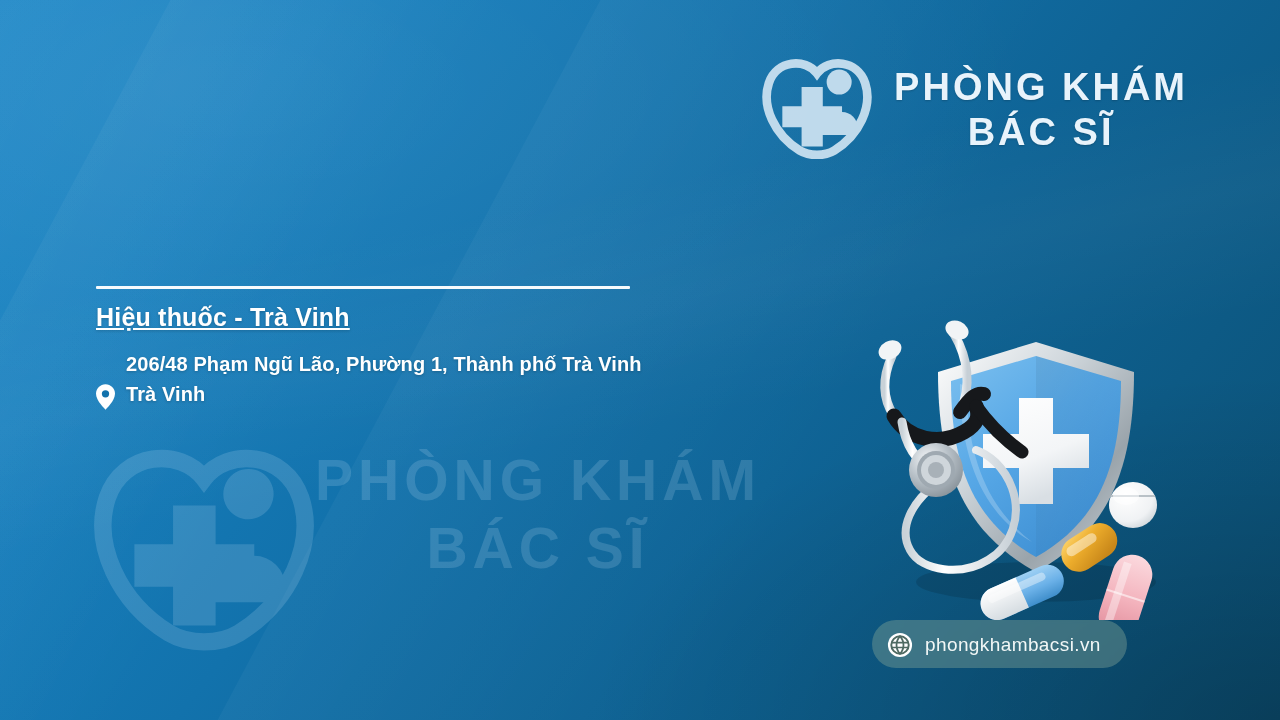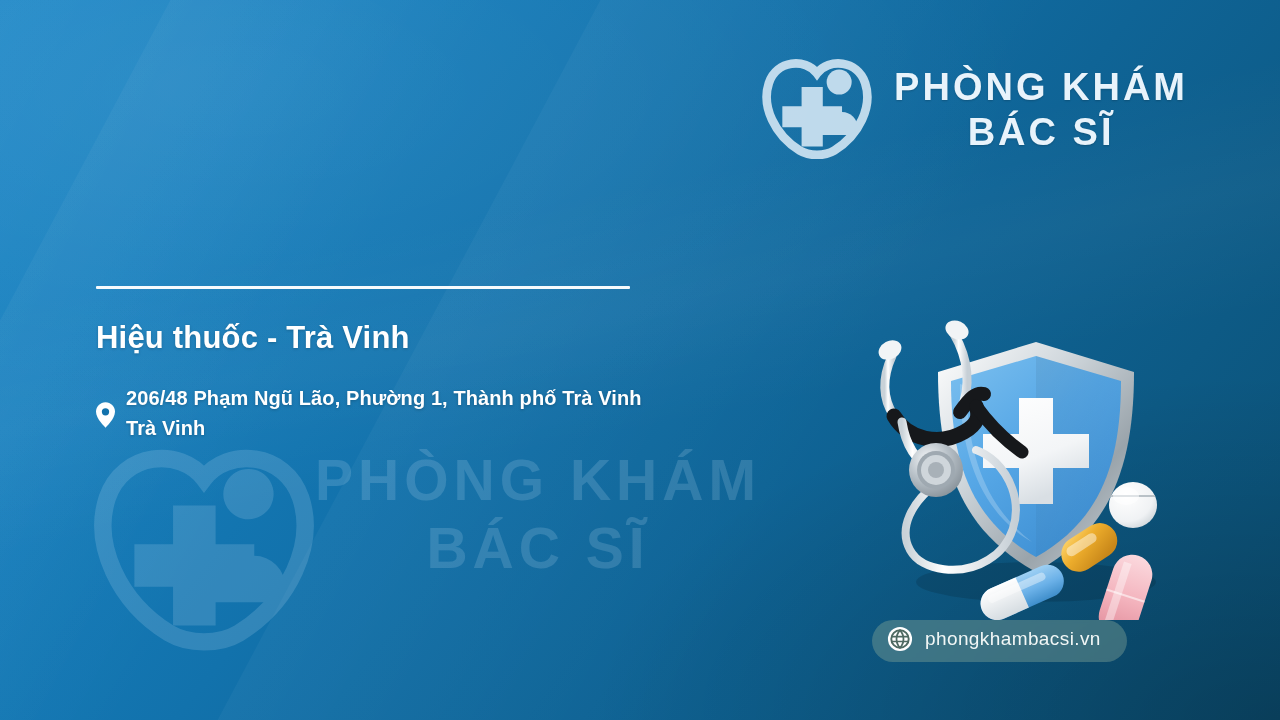--- a/index.html
+++ b/index.html
@@ -75,40 +75,40 @@
   .title{
     font-size:47px; font-weight:bold; color:#ffffff; line-height:1.18;
     letter-spacing:.2px; text-shadow:0 2px 4px rgba(0,0,0,.16);
     white-space:nowrap;
   }
   .rule{
     width:534px; height:3px; background:#ffffff;
     margin-top:50px; border-radius:1px; opacity:.96;
   }
   .subtitle{
-    margin-top:31px; font-size:31px; font-weight:bold; color:#ffffff;
-    letter-spacing:.2px; text-shadow:0 1px 3px rgba(0,0,0,.2);
+    margin-top:14px; font-size:25px; font-weight:bold; color:#ffffff;
+    letter-spacing:.2px; text-shadow:0 1px 3px rgba(0,0,0,.2);text-decoration:underline;
   }
   .addr{
-    margin-top:27px; display:flex; align-items:center; gap:11px;
+    margin-top:17px; display:flex; align-items:flex-end; gap:11px;
   }
   .pin{ flex:0 0 auto; width:19px; height:26px; margin-top:3px; }
   .addr-text{
     font-size:20px; font-weight:bold; color:#ffffff; line-height:1.52;
     letter-spacing:.1px; max-width:680px; text-shadow:0 1px 3px rgba(0,0,0,.22);
   }
 
   
   .illus{ position:absolute; left:836px; top:320px; width:360px; height:300px; }
 
   
   .url-badge{
     position:absolute; left:872px; top:620px;
     display:flex; align-items:center; gap:12px;
-    padding:6px 26px 10px 15px;
+    padding:12px 26px 10px 15px;
     background:rgba(132,164,150,.42);
     border-radius:24px;
     backdrop-filter:blur(2px);
   }
   .globe{ width:26px; height:26px; flex:0 0 auto; }
   .url-text{ color:#f2f7f6; font-size:19px; letter-spacing:.4px; }
 </style>
 </head>
 <body>
 

